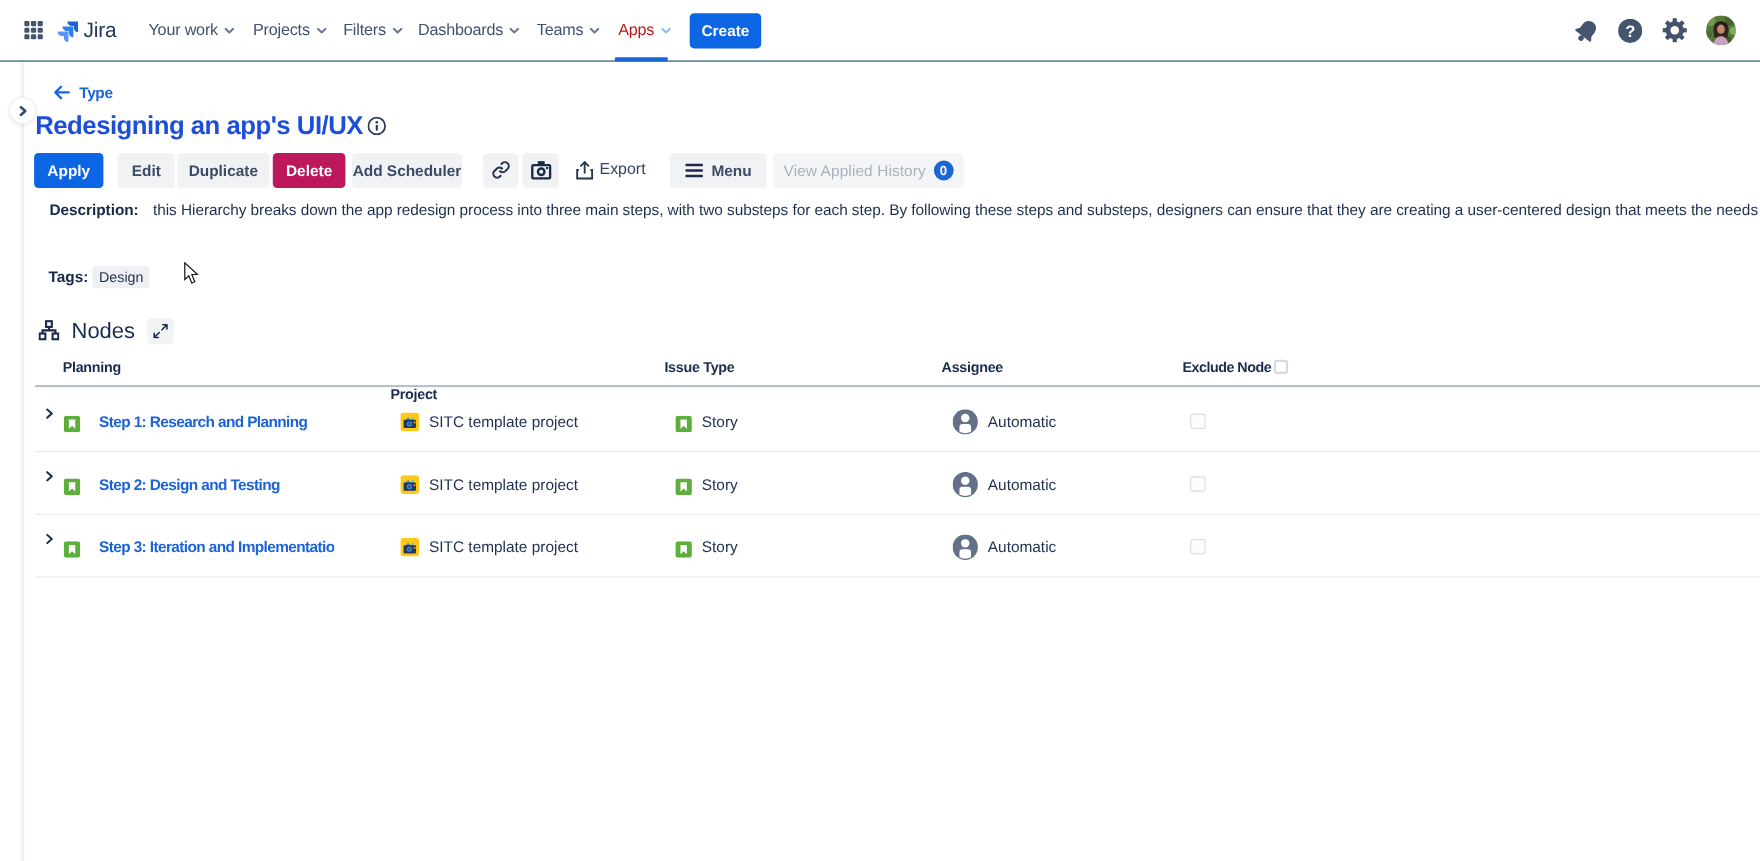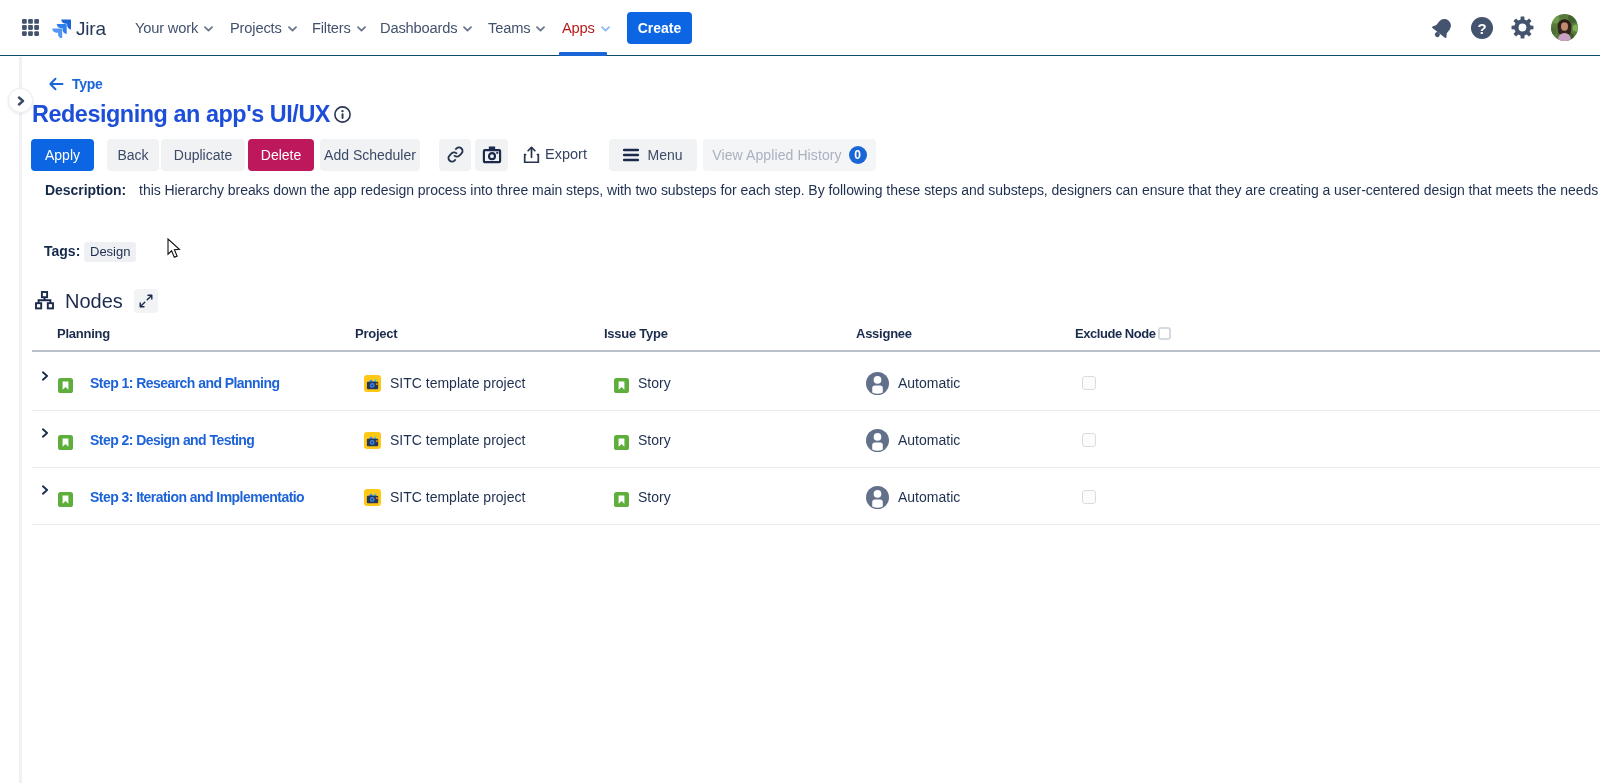--- a/index.html
+++ b/index.html
@@ -19,21 +19,21 @@
   text-align:center; line-height:32px; }
 #search-box { position:absolute; left:1222px; top:13px; width:196px; height:29px;
   border:1.5px solid #CBD1DB; border-radius:7px; background:#fff; }
 #search-box span { position:absolute; left:30px; top:5px; font-size:15.5px; color:#7C89A0; }
 
 #rail { position:absolute; left:19px; top:57px; width:3px; height:726px; background:#F0F1F4; }
 #rail-btn { position:absolute; left:8px; top:88px; width:25px; height:25px; border-radius:50%;
   background:#fff; border:1px solid #EDEEF2; box-shadow:0 1px 3px rgba(9,30,66,.10); }
 
 .btn { position:absolute; top:139px; height:32px; border-radius:4px; background:#F1F2F4;
-  color:#3B4A66; font-size:14px; font-weight:400; text-align:center; line-height:32px;
+  color:#3B4A66; font-size:14px; font-weight:700; text-align:center; line-height:32px;
   white-space:nowrap; }
 .btn.primary { background:#0C66E4; color:#fff; }
 .btn.danger { background:#be185d; color:#fff; }
 
 .th { position:absolute; top:326px; font-size:13px; font-weight:700; color:#1A2B4D; letter-spacing:-0.25px; }
 .rowlink { font-size:14px; font-weight:600; color:#1D63D8; letter-spacing:-0.55px; }
 .rowtext { font-size:14px; color:#1E2F50; }
 .rowsep { position:absolute; left:32px; width:1568px; height:1px; background:#E8EAED; }
 .chk { position:absolute; width:14px; height:14px; border:1px solid #D8DCE2; border-radius:3px;
   background:#FCFCFD; }
@@ -126,21 +126,21 @@
 <path d="M14.5 8 H2.5 M7.5 2.8 L2.3 8 L7.5 13.2" fill="none" stroke="#1B66D6" stroke-width="2" stroke-linecap="round" stroke-linejoin="round"></path>
   </svg>
 <span style="position:absolute;left:72px;top:76px;font-size:14px;font-weight:600;color:#1B66D6;letter-spacing:-0.3px;">Type</span>
 <div style="position:absolute;left:32px;top:101px;font-size:23.4px;font-weight:600;color:#1d4ed8;white-space:nowrap;letter-spacing:-0.45px;">Redesigning an app's UI/UX</div>
 <svg style="position:absolute;left:334px;top:106px;" width="17" height="17" viewBox="0 0 17 17">
 <circle cx="8.5" cy="8.5" r="7.6" fill="none" stroke="#2B3855" stroke-width="1.6"></circle>
 <circle cx="8.5" cy="5.1" r="1.2" fill="#2B3855"></circle>
 <rect x="7.6" y="7.3" width="1.9" height="5.6" rx="0.9" fill="#2B3855"></rect>
   </svg>
 <div class="btn primary" style="left:31px;width:63px;">Apply</div>
-<div class="btn" style="left:107px;width:52px;">Back</div>
+<div class="btn" style="left:107px;width:52px;">Edit</div>
 <div class="btn" style="left:161px;width:84px;">Duplicate</div>
 <div class="btn danger" style="left:248px;width:66px;">Delete</div>
 <div class="btn" style="left:320px;width:100px;">Add Scheduler</div>
 <div class="btn" style="left:439px;width:32px;"><svg style="margin-top:7px;" width="17" height="17" viewBox="0 0 24 24">
       <g fill="none" stroke="#27344F" stroke-width="2.6">
         <path d="M10 13a5 5 0 0 0 7.54.54l3-3a5 5 0 0 0-7.07-7.07l-1.72 1.71"></path>
         <path d="M14 11a5 5 0 0 0-7.54-.54l-3 3a5 5 0 0 0 7.07 7.07l1.71-1.71"></path>
       </g>
     </svg></div>
 <div class="btn" style="left:475px;width:33px;"><svg style="margin-top:6px;" width="20" height="19" viewBox="0 0 24 23">
@@ -186,21 +186,21 @@
 <div style="position:absolute;left:65px;top:290px;font-size:20px;font-weight:500;color:#1A2B4D;">Nodes</div>
 <div style="position:absolute;left:134px;top:289px;width:24px;height:24px;background:#F2F3F5;border-radius:4px;">
 <svg style="position:absolute;left:5px;top:5px;" width="14" height="14" viewBox="0 0 14 14">
       <g fill="none" stroke="#1B2A4A" stroke-width="1.4" stroke-linecap="round" stroke-linejoin="round">
         <path d="M8.2 5.8 L12.6 1.4 M9 1.2 H12.8 V5"></path>
         <path d="M5.8 8.2 L1.4 12.6 M1.2 9 V12.8 H5"></path>
       </g>
     </svg>
   </div>
 <div class="th" style="left:57px;">Planning</div>
-<div class="th" style="left:355px;">Project</div>
+<div class="th" style="left:355px;margin-top:25px;">Project</div>
 <div class="th" style="left:604px;">Issue Type</div>
 <div class="th" style="left:856px;">Assignee</div>
 <div class="th" style="left:1075px;letter-spacing:-0.45px;">Exclude Node</div>
 <div style="position:absolute;left:1158px;top:327px;width:13px;height:13px;border:2px solid #D5D9E0;border-radius:3px;background:#fff;"></div>
 <div style="position:absolute;left:32px;top:350px;width:1568px;height:2px;background:#B9C0CA;"></div>
 <div class="rowsep" style="top:410px;"></div>
 <div class="rowsep" style="top:467px;"></div>
 <div class="rowsep" style="top:524px;"></div>
 <svg style="position:absolute;left:41px;top:371px;" width="8" height="10" viewBox="0 0 9 12">
     <path d="M2 1.5 L7 6 L2 10.5" fill="none" stroke="#1A2B4D" stroke-width="2.2" stroke-linecap="round" stroke-linejoin="round"></path>

